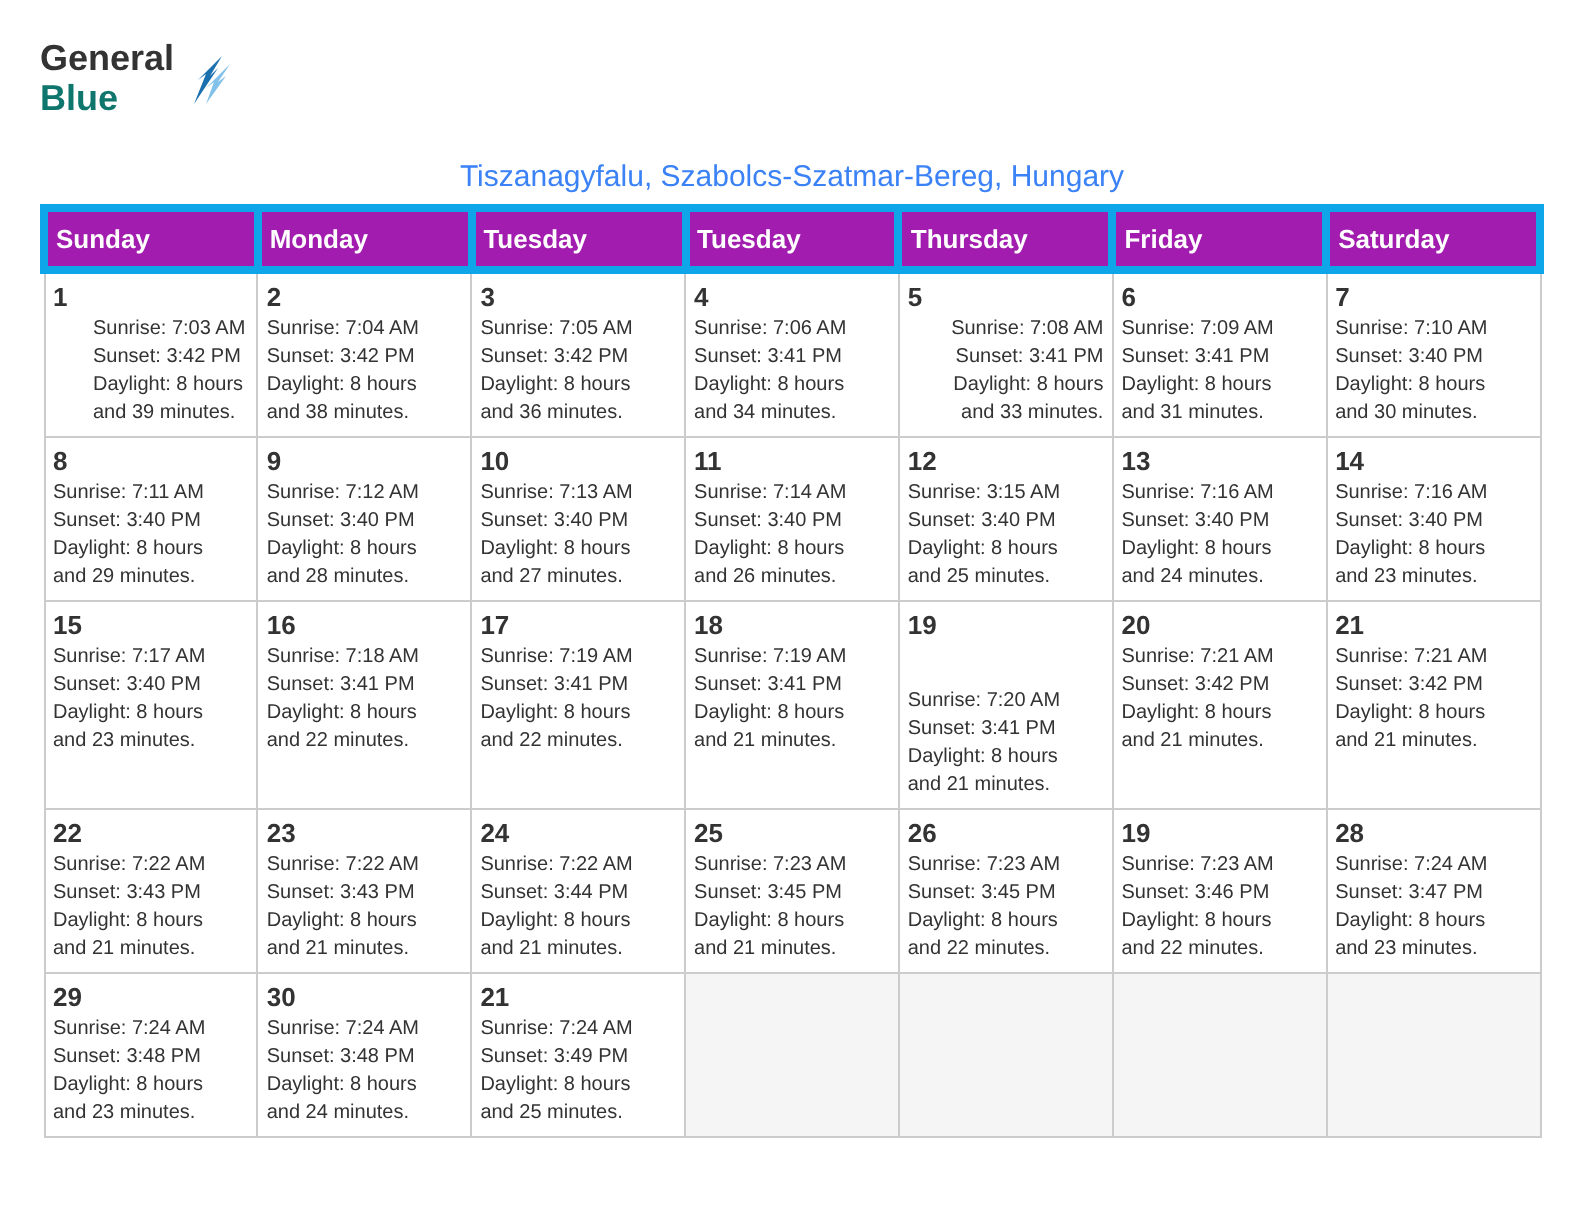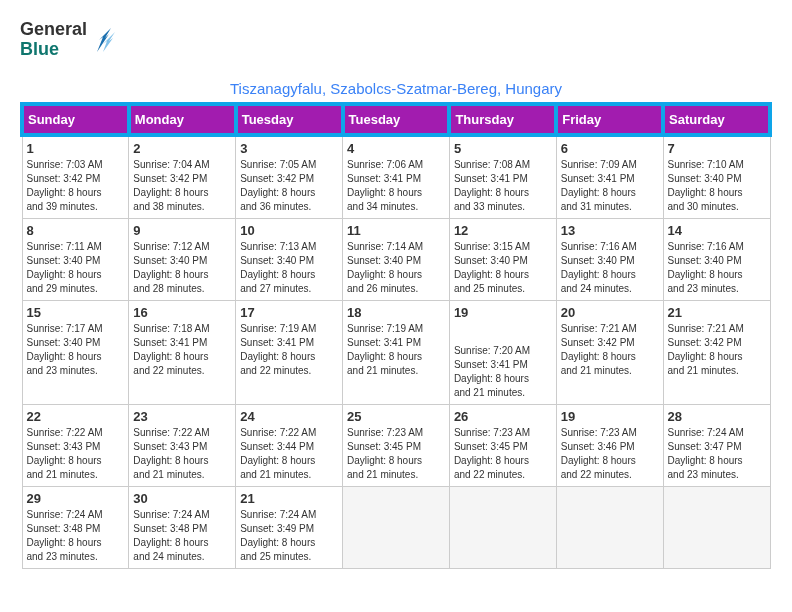--- a/index.html
+++ b/index.html
@@ -122,21 +122,21 @@
       <th>Tuesday</th>
       <th>Thursday</th>
       <th>Friday</th>
       <th>Saturday</th>
     </tr>
   </thead>
   <tbody id="calendar-body">
   <tr>
         <td>
           <span class="day-num">1</span>
-          <div class="day-info" style="white-space: pre-line;">Sunrise: 7:03 AM
+          <div class="day-info" style="white-space: pre-line; margin-left: 20px;">Sunrise: 7:03 AM
 Sunset: 3:42 PM
 Daylight: 8 hours
 and 39 minutes.</div>
         </td>
         <td>
           <span class="day-num">2</span>
           <div class="day-info" style="white-space: pre-line;">Sunrise: 7:04 AM
 Sunset: 3:42 PM
 Daylight: 8 hours
 and 38 minutes.</div>
@@ -150,21 +150,21 @@
         </td>
         <td>
           <span class="day-num">4</span>
           <div class="day-info" style="white-space: pre-line;">Sunrise: 7:06 AM
 Sunset: 3:41 PM
 Daylight: 8 hours
 and 34 minutes.</div>
         </td>
         <td>
           <span class="day-num">5</span>
-          <div class="day-info" style="white-space: pre-line;">Sunrise: 7:08 AM
+          <div class="day-info" style="white-space: pre-line; text-align: right;">Sunrise: 7:08 AM
 Sunset: 3:41 PM
 Daylight: 8 hours
 and 33 minutes.</div>
         </td>
         <td>
           <span class="day-num">6</span>
           <div class="day-info" style="white-space: pre-line;">Sunrise: 7:09 AM
 Sunset: 3:41 PM
 Daylight: 8 hours
 and 31 minutes.</div>

